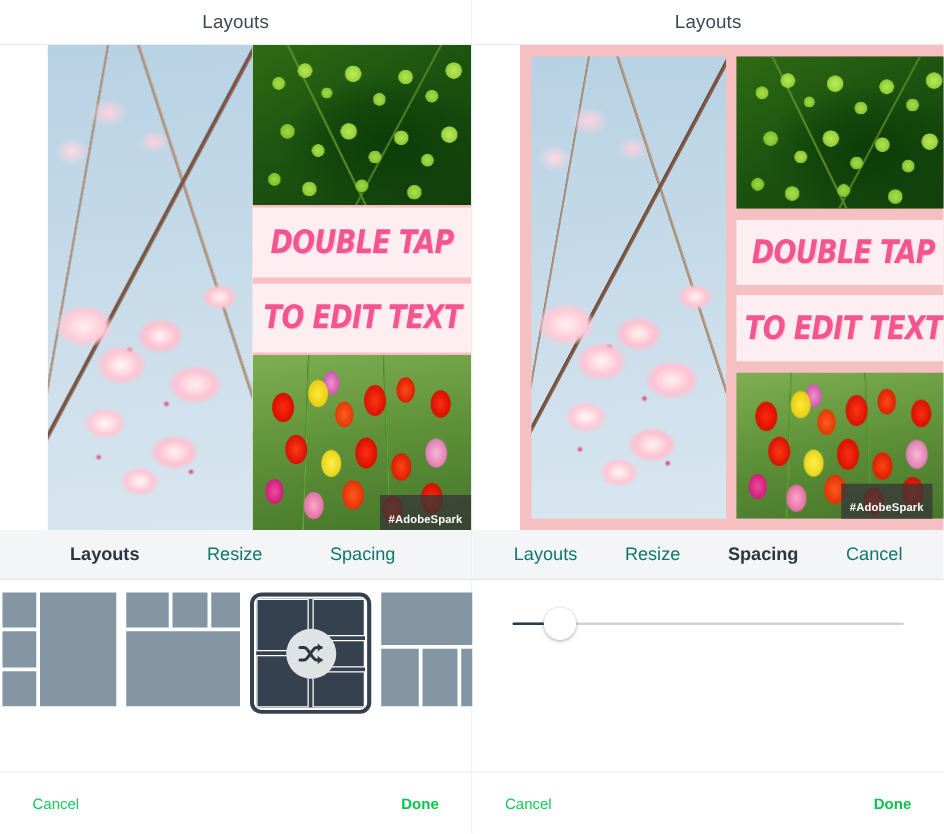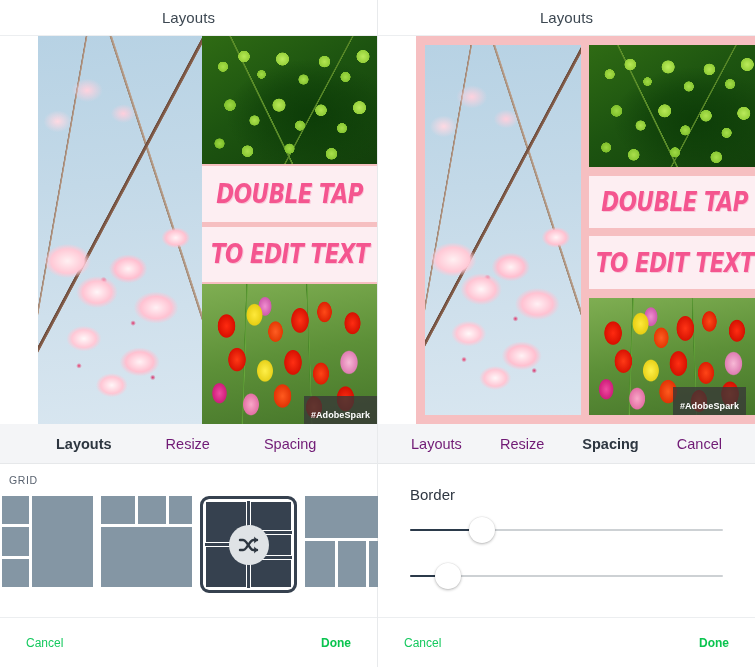--- a/index.html
+++ b/index.html
@@ -179,21 +179,21 @@
     flex: 0 0 40px;
     background: #f4f5f7;
     display: flex;
     align-items: center;
     border-bottom: 1px solid #e6e8ea;
   }
   .tabbar.four { justify-content: space-around; padding: 0 14px; }
   .tabbar.three { padding-left: 56px; gap: 54px; }
   .tab {
     font-size: 14.5px;
-    color: #701a75;
+    color: #0f766e;
     cursor: pointer;
     white-space: nowrap;
   }
   .tab.active { color: #2d3640; font-weight: bold; }
 
   
   .body {
     flex: 1 1 auto;
     background: #ffffff;
     position: relative;
@@ -331,21 +331,20 @@
       </div>
     </div>
 
     <div class="tabbar three">
       <div class="tab active">Layouts</div>
       <div class="tab">Resize</div>
       <div class="tab">Spacing</div>
     </div>
 
     <div class="body">
-      <div class="grid-label">GRID</div>
       <div class="thumbs">
 
         <div class="thumb">
           <div class="tcol" style="flex:0 0 27px;">
             <div class="tcell" style="flex:1;"></div>
             <div class="tcell" style="flex:1;"></div>
             <div class="tcell" style="flex:1;"></div>
           </div>
           <div class="tcell" style="flex:1;"></div>
         </div>
@@ -430,28 +429,20 @@
 
     <div class="tabbar four">
       <div class="tab">Layouts</div>
       <div class="tab">Resize</div>
       <div class="tab active">Spacing</div>
       <div class="tab">Cancel</div>
     </div>
 
     <div class="body">
 
-      <div class="slider-group">
-        <div class="slider-label">Border</div>
-        <div class="slider">
-          <div class="track"></div>
-          <div class="track-fill" style="width:23%;"></div>
-          <div class="knob" style="left:23%;"></div>
-        </div>
-      </div>
 
       <div class="slider-group second">
         <div class="slider">
           <div class="track"></div>
           <div class="track-fill" style="width:12%;"></div>
           <div class="knob" style="left:12%;"></div>
         </div>
       </div>
 
     </div>

